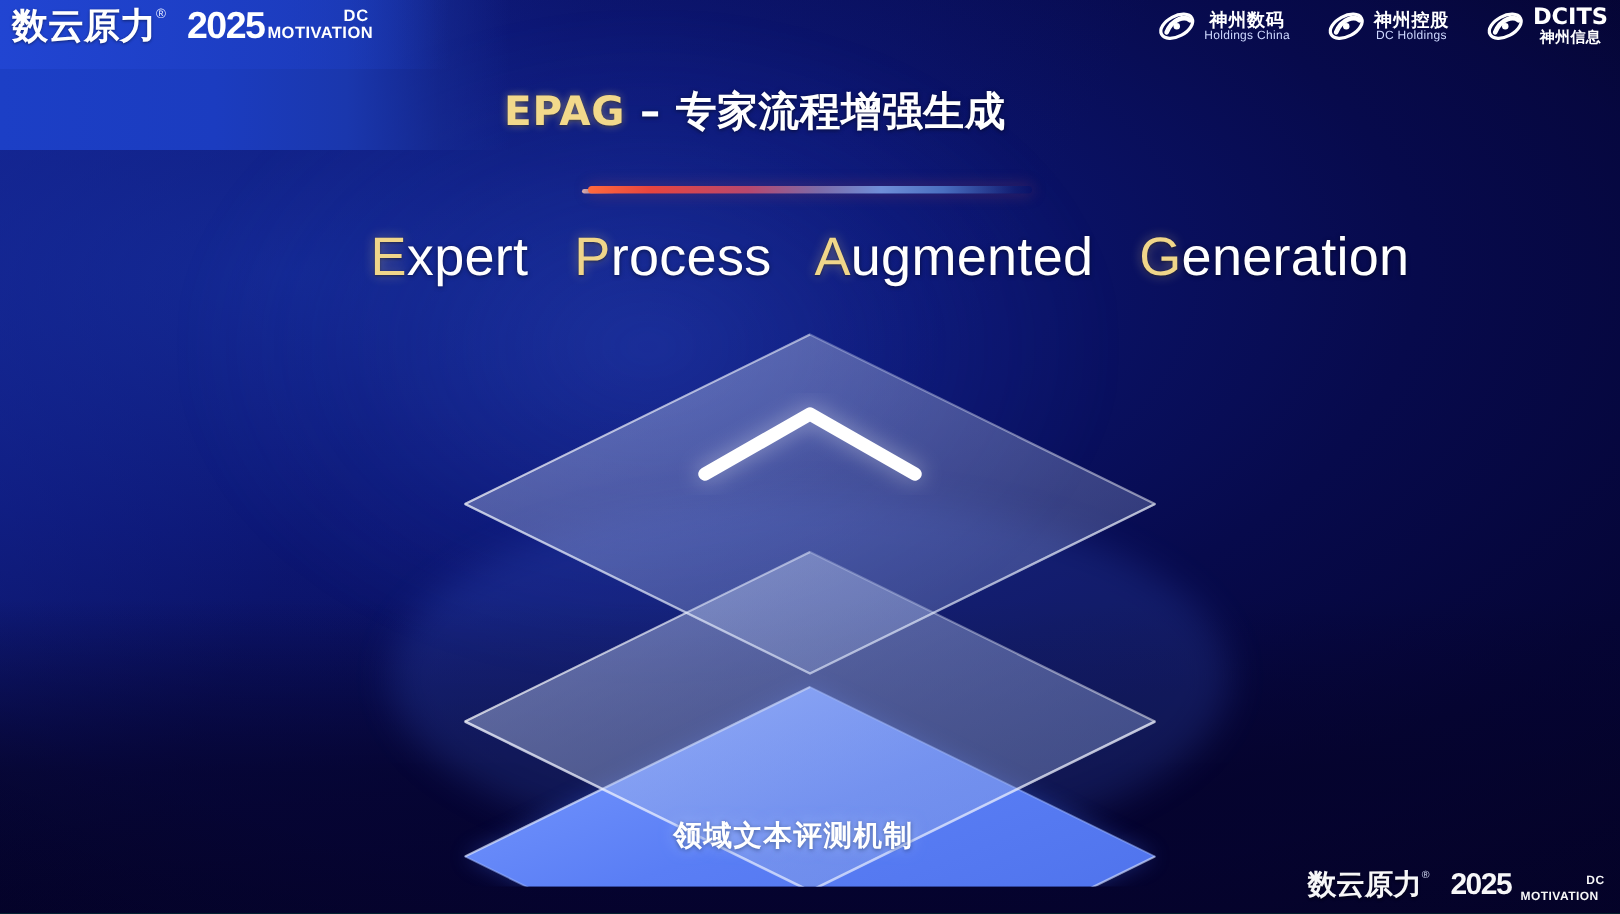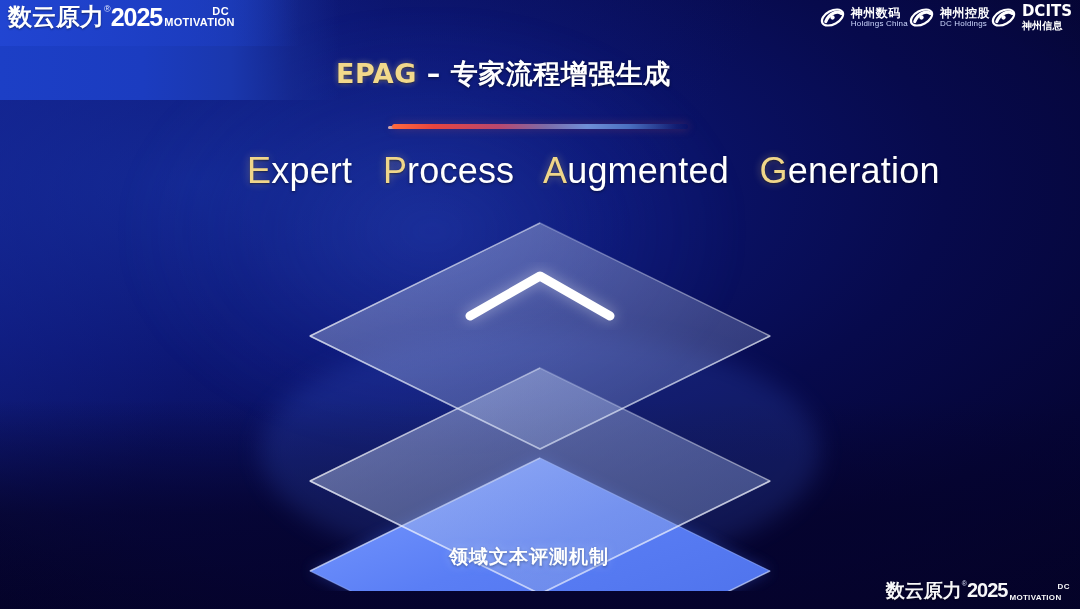--- a/index.html
+++ b/index.html
@@ -1,19 +1,20 @@
 <!DOCTYPE html>
 <html><head>
 <meta charset="utf-8">
 <style>
   html,body{margin:0;padding:0;background:#000;}
   #stage{
     position:relative;width:1080px;height:609px;overflow:hidden;
     font-family:"Liberation Sans","DejaVu Sans",sans-serif;
     background:#0f766e;
+    text-align:center;
   }
   
   .bg-base{
     position:absolute;inset:0;
     background:
       radial-gradient(120% 90% at 18% 30%, #12288f 0%, #0b1570 32%, #070a4c 58%, #050536 80%, #04022c 100%),
       linear-gradient(150deg,#0d1a7a 0%,#070a4a 45%,#050533 70%,#050330 100%);
   }
   .bg-diag{
     position:absolute;inset:0;
@@ -48,35 +49,35 @@
   }
   .logo-tl{position:absolute;left:8px;top:4px;display:flex;align-items:flex-start;}
   .logo-cn{
     font-size:24px;font-weight:bold;color:#ffffff;letter-spacing:0px;
     line-height:26px;font-family:"DejaVu Sans","Liberation Sans",sans-serif;
     text-shadow:0 1px 2px rgba(0,0,0,.45);
   }
   .logo-reg{font-size:9px;vertical-align:super;color:#dfe6ff;}
   .logo-year{
     font-size:25px;font-weight:bold;color:#ffffff;letter-spacing:-1px;
-    line-height:26px;margin-left:0;
+    line-height:26px;margin-left:14px;
   }
   .logo-dc{display:inline-block;margin-left:2px;line-height:10px;padding-top:2px;}
   .logo-dc .d1{font-size:11px;font-weight:bold;color:#ffffff;letter-spacing:.5px;display:block;margin-left:48px;}
   .logo-dc .d2{font-size:11px;font-weight:bold;color:#ffffff;letter-spacing:.3px;display:block;margin-top:1px;}
 
   .live-title{
     position:absolute;left:8px;top:52px;
     font-size:23px;font-weight:bold;color:#ffffff;letter-spacing:.5px;
     font-family:"DejaVu Sans","Liberation Sans",sans-serif;
     text-shadow:0 1px 3px rgba(0,0,0,.5);
   }
 
   
-  .brand-row{position:absolute;right:8px;top:4px;display:flex;align-items:center;}
+  .brand-row{position:absolute;right:8px;top:4px;display:flex;gap:24px;align-items:center;}
   .brand{display:flex;align-items:center;gap:5px;}
   .brand-mark{width:27px;height:27px;flex:none;}
   .brand-txt{line-height:1.05;}
   .brand-txt .b1{
     font-size:12px;font-weight:bold;color:#fff;display:block;letter-spacing:.5px;
     font-family:"DejaVu Sans","Liberation Sans",sans-serif;
   }
   .brand-txt .b2{
     font-size:8px;color:#cfd9ff;display:block;margin-top:1px;letter-spacing:.2px;
     font-family:"Liberation Sans",sans-serif;

